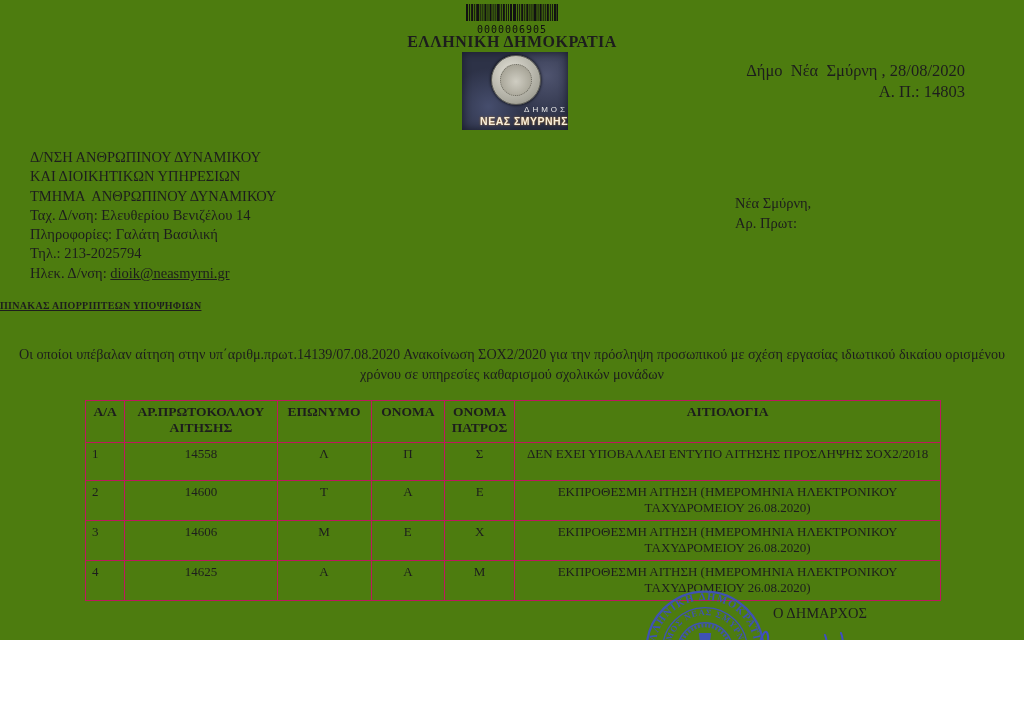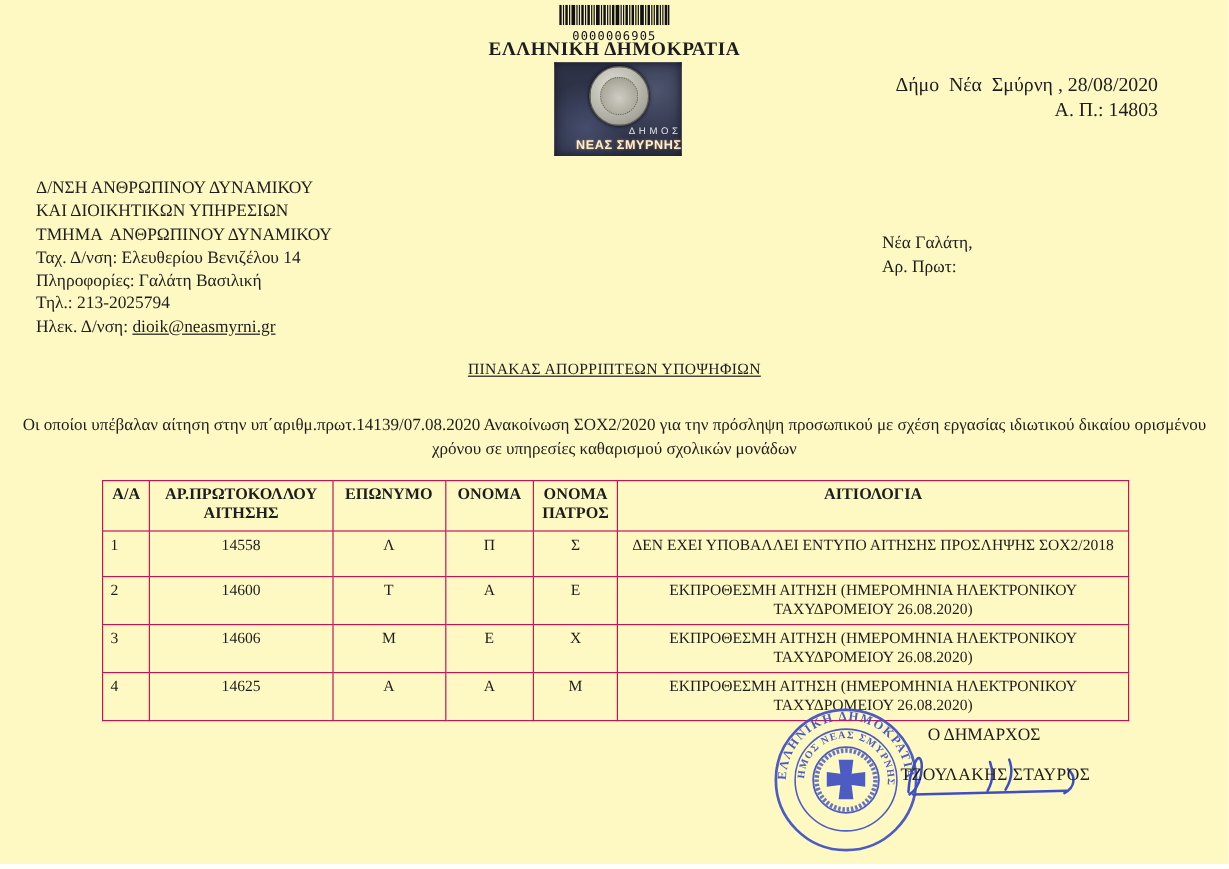--- a/index.html
+++ b/index.html
@@ -1,17 +1,17 @@
 <!DOCTYPE html>
 <html><head>
 <meta charset="utf-8">
 <style>
   html,body{margin:0;padding:0;background:#fff;}
   #doc{
-    position:relative;width:1024px;height:720px;background:#fef9c3;
+    position:relative;width:1024px;height:640px;background:#4d7c0f;
     font-family:"Liberation Serif", serif;color:#1d1d1d;overflow:hidden;
   }
   .abs{position:absolute;}
   
   .barcode-wrap{top:4px;left:50%;transform:translateX(-50%);text-align:center;}
   .barcode-num{font-family:"DejaVu Sans Mono",monospace;font-size:10px;letter-spacing:1px;line-height:10px;color:#111;}
   .republic{top:33px;left:0;width:100%;text-align:center;font-weight:bold;font-size:16px;letter-spacing:0.5px;}
   
   .seal{top:52px;left:462px;width:106px;height:78px;
     background:
@@ -30,21 +30,21 @@
     font-weight:bold;font-size:10.5px;letter-spacing:0.5px;line-height:12px;text-shadow:0 0 2px #b87a2a;}
   
   .dateblock{top:60px;right:59px;text-align:right;font-size:16.5px;line-height:21px;}
   .pre{white-space:pre;}
   
   .sender{top:148px;left:30px;font-size:14.5px;line-height:19.3px;}
   .email-link{text-decoration:underline;}
   
   .refblock{top:193px;left:735px;font-size:14.5px;line-height:20px;}
   
-  .main-title{top:300px;left:0;width:100%;text-align:center;font-weight:normal;font-size:13px;
+  .main-title{top:300px;left:0;width:100%;font-weight:bold;font-size:10px;
     text-decoration:underline;letter-spacing:0.3px;}
   
   .intro{top:344px;left:7px;width:1010px;text-align:center;font-size:14.2px;line-height:20px;}
   
   table.rej{top:400px;left:85px;width:856px;border-collapse:collapse;table-layout:fixed;}
   table.rej th, table.rej td{border:1px solid #be185d;vertical-align:top;
     font-size:13px;line-height:16px;padding:3px 4px 4px;}
   table.rej th{font-weight:bold;text-align:center;font-size:13.5px;}
   table.rej td{text-align:center;}
   table.rej td.cell-aa{text-align:left;padding-left:6px;}
@@ -126,21 +126,21 @@
     <div class="pre">Δ/ΝΣΗ ΑΝΘΡΩΠΙΝΟΥ ΔΥΝΑΜΙΚΟΥ</div>
     <div class="pre">ΚΑΙ ΔΙΟΙΚΗΤΙΚΩΝ ΥΠΗΡΕΣΙΩΝ</div>
     <div class="pre">ΤΜΗΜΑ  ΑΝΘΡΩΠΙΝΟΥ ΔΥΝΑΜΙΚΟΥ</div>
     <div class="pre">Ταχ. Δ/νση: Ελευθερίου Βενιζέλου 14</div>
     <div class="pre">Πληροφορίες: Γαλάτη Βασιλική</div>
     <div class="pre">Τηλ.: 213-2025794</div>
     <div><span>Ηλεκ. Δ/νση: </span><span class="email-link">dioik@neasmyrni.gr</span></div>
   </div>
 
   <div class="abs refblock">
-    <div>Νέα Γαλάτη,</div>
+    <div>Νέα Σμύρνη,</div>
     <div>Αρ. Πρωτ:</div>
   </div>
 
   <div class="abs main-title">ΠΙΝΑΚΑΣ ΑΠΟΡΡΙΠΤΕΩΝ ΥΠΟΨΗΦΙΩΝ</div>
 
   <div class="abs intro">Οι οποίοι υπέβαλαν αίτηση στην υπ΄αριθμ.πρωτ.14139/07.08.2020 Ανακοίνωση ΣΟΧ2/2020 για την πρόσληψη προσωπικού με σχέση εργασίας ιδιωτικού δικαίου ορισμένου χρόνου σε υπηρεσίες καθαρισμού σχολικών μονάδων</div>
 
   <table class="rej abs">
     <colgroup>
       <col class="c-aa">

